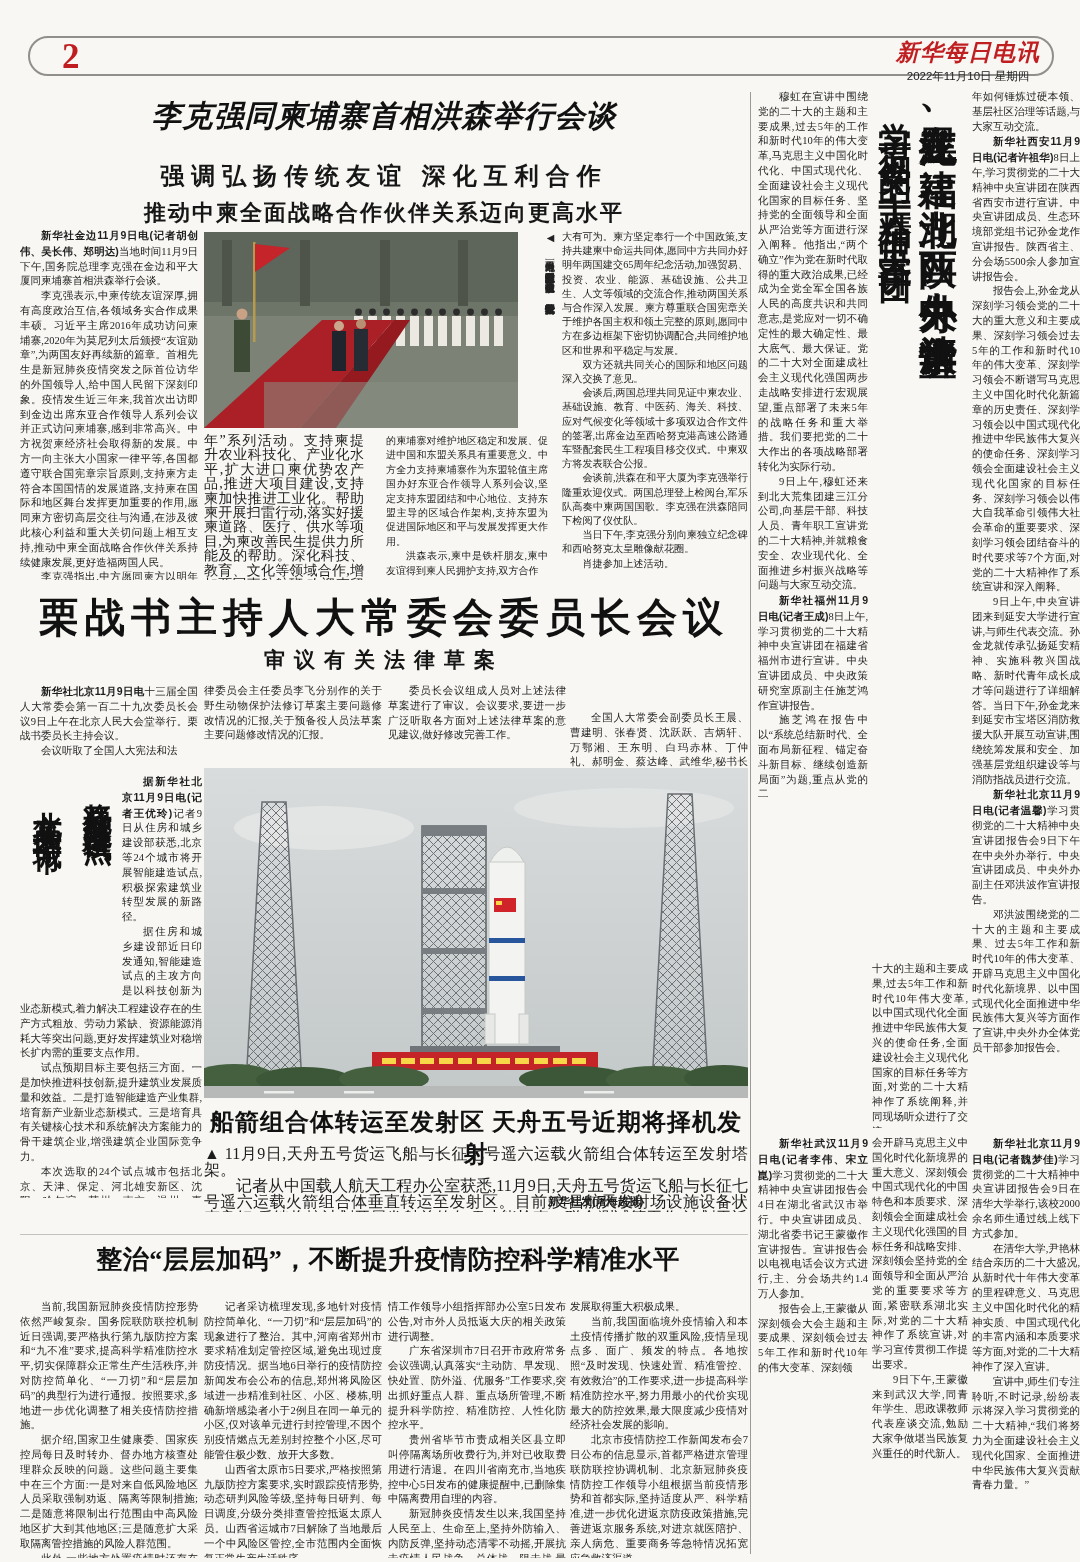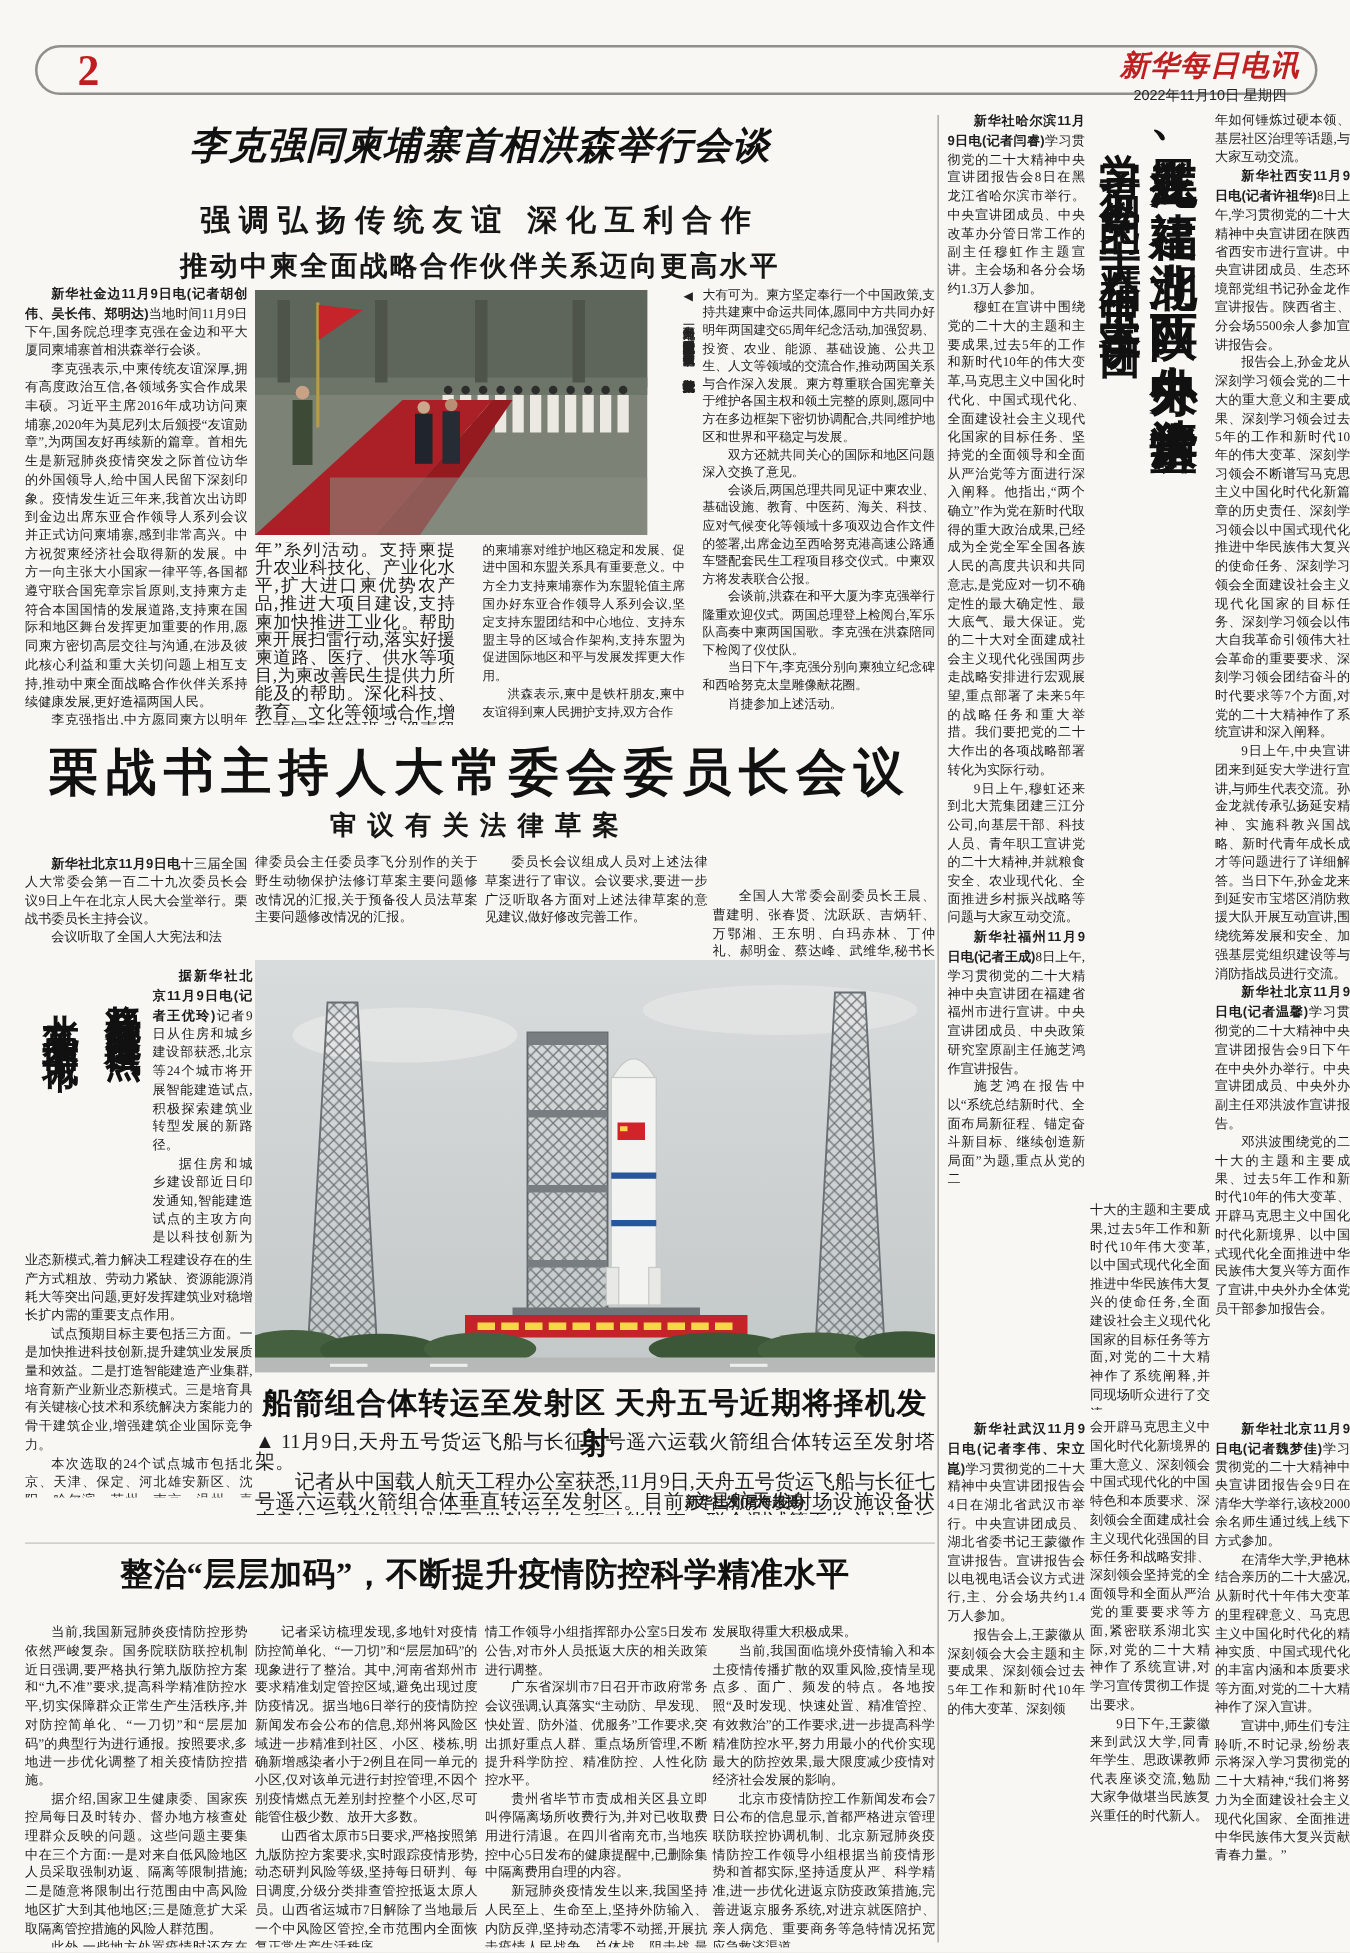--- a/index.html
+++ b/index.html
@@ -230,21 +230,20 @@
     </div>
   <div class="col" style="left:570px;top:1300px;width:178px;height:258px;">
       <p class="para cont">发展取得重大积极成果。</p>
       <p class="para">当前,我国面临境外疫情输入和本土疫情传播扩散的双重风险,疫情呈现点多、面广、频发的特点。各地按照“及时发现、快速处置、精准管控、有效救治”的工作要求,进一步提高科学精准防控水平,努力用最小的代价实现最大的防控效果,最大限度减少疫情对经济社会发展的影响。</p>
       <p class="para">北京市疫情防控工作新闻发布会7日公布的信息显示,首都严格进京管理联防联控协调机制、北京新冠肺炎疫情防控工作领导小组根据当前疫情形势和首都实际,坚持适度从严、科学精准,进一步优化进返京防疫政策措施,完善进返京服务系统,对进京就医陪护、亲人病危、重要商务等急特情况拓宽应急救济渠道。</p>
     </div>
 
   <div class="rule" style="left:750px;top:92px;width:1px;height:1462px;"></div>
 
   <div class="col" style="left:758px;top:90px;width:110px;height:1038px;">
-      <p class="para"><b>新华社哈尔滨11月9日电(记者闫睿)</b>学习贯彻党的二十大精神中央宣讲团报告会8日在黑龙江省哈尔滨市举行。中央宣讲团成员、中央改革办分管日常工作的副主任穆虹作主题宣讲。主会场和各分会场约1.3万人参加。</p>
       <p class="para">穆虹在宣讲中围绕党的二十大的主题和主要成果,过去5年的工作和新时代10年的伟大变革,马克思主义中国化时代化、中国式现代化、全面建设社会主义现代化国家的目标任务、坚持党的全面领导和全面从严治党等方面进行深入阐释。他指出,“两个确立”作为党在新时代取得的重大政治成果,已经成为全党全军全国各族人民的高度共识和共同意志,是党应对一切不确定性的最大确定性、最大底气、最大保证。党的二十大对全面建成社会主义现代化强国两步走战略安排进行宏观展望,重点部署了未来5年的战略任务和重大举措。我们要把党的二十大作出的各项战略部署转化为实际行动。</p>
       <p class="para">9日上午,穆虹还来到北大荒集团建三江分公司,向基层干部、科技人员、青年职工宣讲党的二十大精神,并就粮食安全、农业现代化、全面推进乡村振兴战略等问题与大家互动交流。</p>
       <p class="para"><b>新华社福州11月9日电(记者王成)</b>8日上午,学习贯彻党的二十大精神中央宣讲团在福建省福州市进行宣讲。中央宣讲团成员、中央政策研究室原副主任施芝鸿作宣讲报告。</p>
       <p class="para">施芝鸿在报告中以“系统总结新时代、全面布局新征程、锚定奋斗新目标、继续创造新局面”为题,重点从党的二</p>
     </div>
 
   <div class="abs vert serifhead" style="left:872px;top:96px;height:760px;font-size:33px;letter-spacing:10px;">学习贯彻党的二十大精神中央宣讲团</div>
   <div class="abs vert serifhead" style="left:912px;top:96px;height:862px;font-size:38px;letter-spacing:1px;">在黑龙江、福建、湖北、陕西、中央外办、清华大学宣讲</div>
 
   <div class="col" style="left:872px;top:962px;width:96px;height:166px;">

